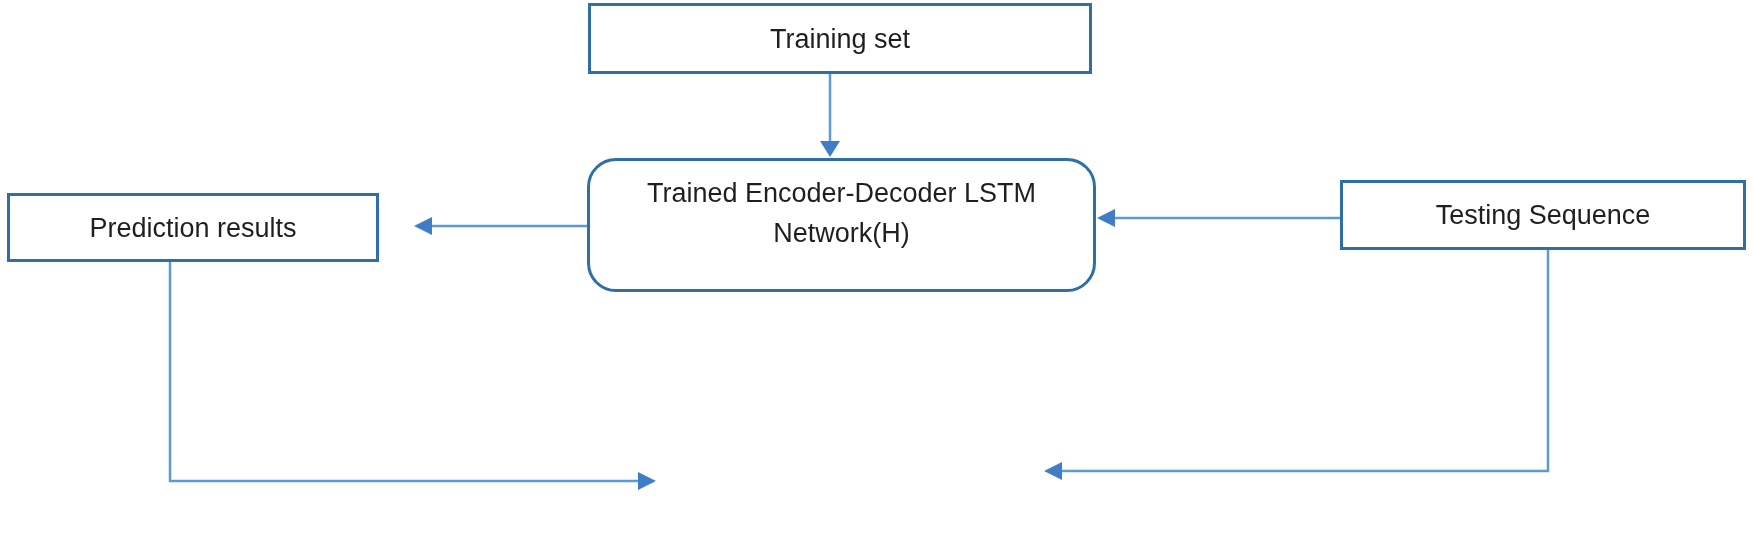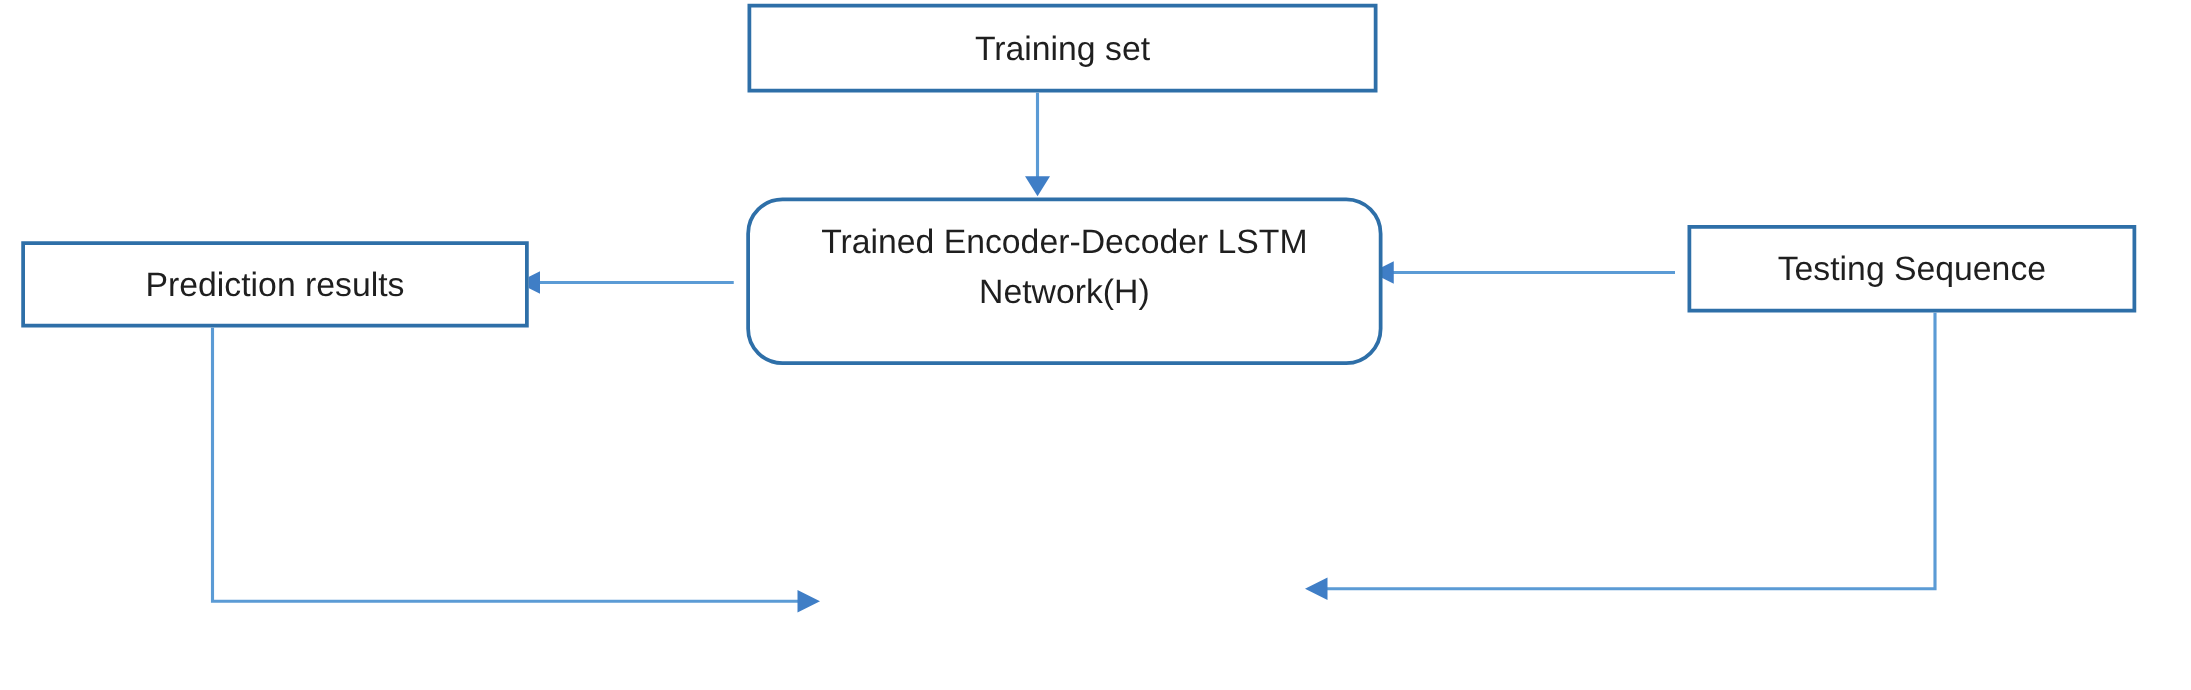--- a/index.html
+++ b/index.html
@@ -37,31 +37,30 @@
     box-sizing: border-box;
     border: 3px solid var(--box_border, #2e6fa8);
     background: var(--box_fill, #ffffff);
     color: var(--text, #1f1f1f);
     font-size: 27px;
     line-height: 34px;
     display: flex;
     align-items: center;
     justify-content: center;
     text-align: center;
-    margin-left: 10px;
   }
   .node.top-aligned {
     align-items: flex-start;
     border-radius: 29px;
   }
   #node-training  { left: 588px; top: 3px;   width: 504px; height: 71px; }
   #node-lstm      { left: 587px; top: 158px; width: 509px; height: 134px;
                     padding: 12px 10px 0 10px; line-height: 40px; }
-  #node-prediction{ left: 7px;   top: 193px; width: 406px; height: 69px; }
-  #node-testing   { left: 1340px;top: 180px; width: 359px; height: 70px; }
+  #node-prediction{ left: 7px;   top: 193px; width: 372px; height: 69px; }
+  #node-testing   { left: 1340px;top: 180px; width: 406px; height: 70px; }
   #node-compare   { left: 657px; top: 412px; width: 386px; height: 130px;
                     padding-top: 14px; }
 </style>
 </head>
 <body>
 
 <div class="canvas">
 
   <svg class="connectors" viewBox="0 0 1753 552" xmlns="http://www.w3.org/2000/svg">
 

